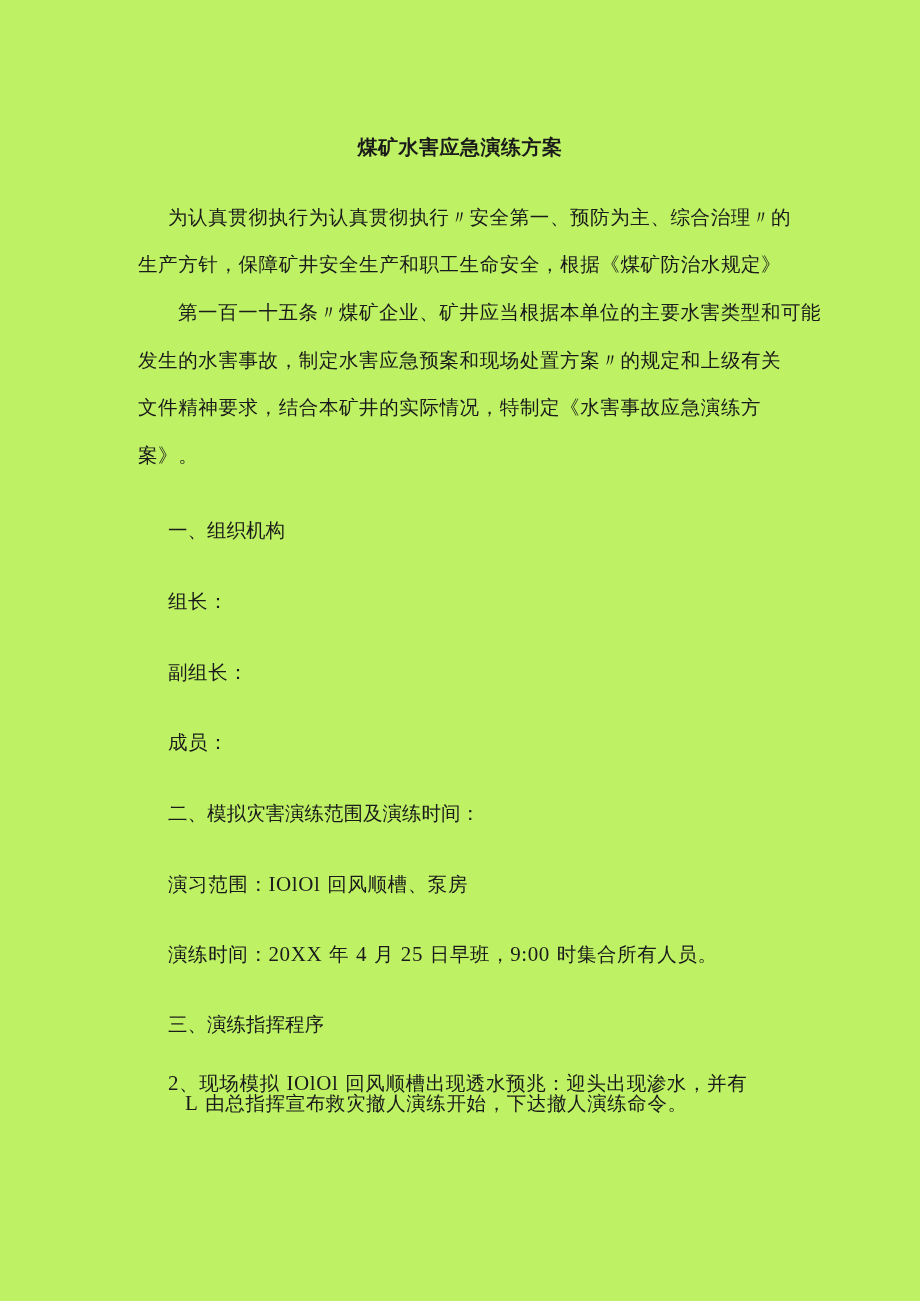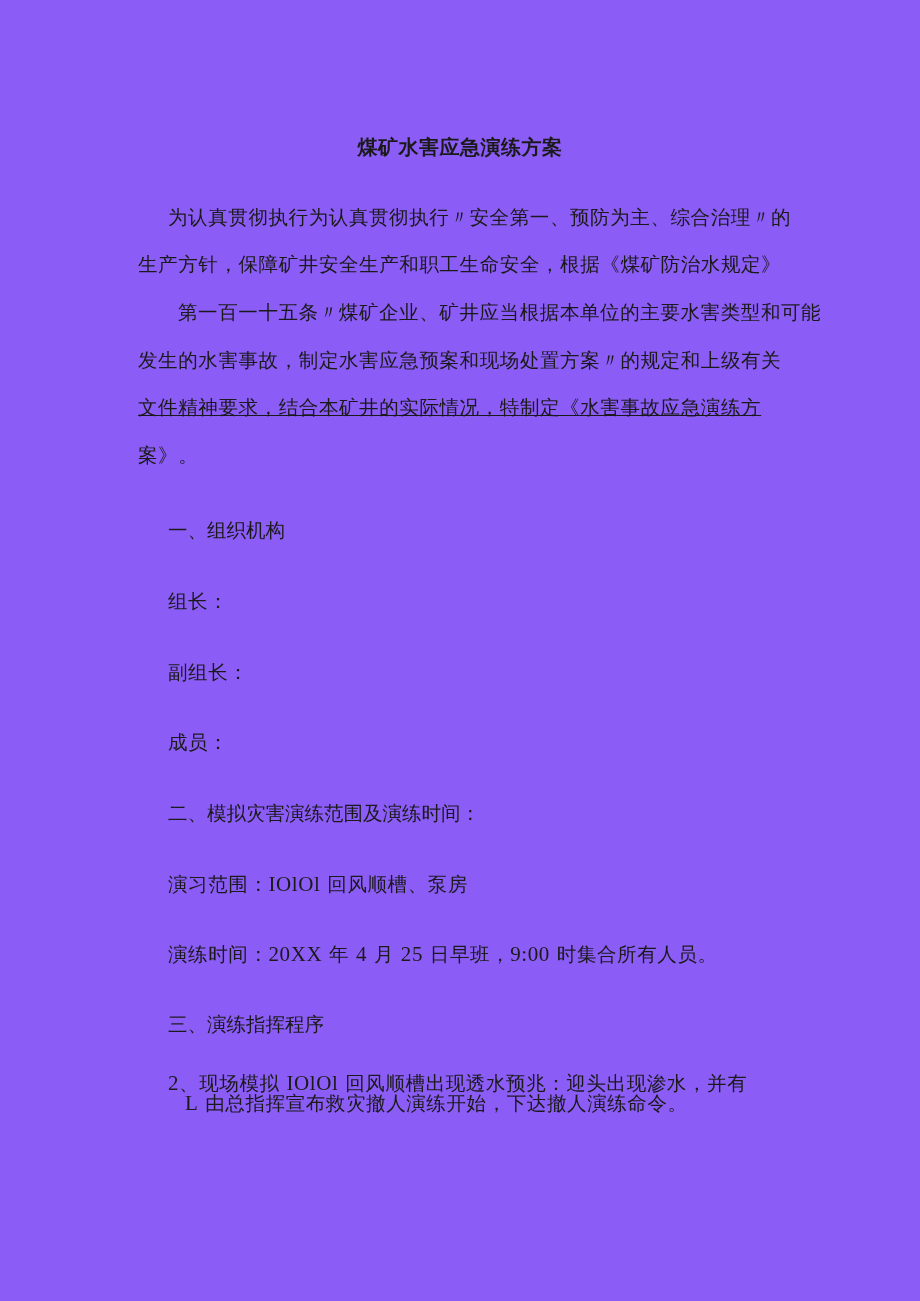--- a/index.html
+++ b/index.html
@@ -12,21 +12,21 @@
       height: 1301px;
       position: relative;
       overflow: hidden;
       color: #1a1a1a;
       font-family: "DejaVu Sans", "Liberation Sans", sans-serif;
     }
     .page {
       position: absolute;
       left: 0; top: 0;
       width: 920px; height: 1301px;
-      background: #8b5cf6;
+      background: #bef264;
     }
     .title {
       position: absolute;
       left: 0; width: 920px;
       top: 133px;
       text-align: center;
       font-size: 20px;
       font-weight: bold;
       letter-spacing: 0.5px;
       line-height: 28px;
@@ -57,21 +57,21 @@
 <body>
 
 <div class="page">
 
   <div class="title">煤矿水害应急演练方案</div>
 
   <div class="line indent" style="top:203px;">为认真贯彻执行为认真贯彻执行〃安全第一、预防为主、综合治理〃的</div>
   <div class="line" style="top:250px;text-align:right;">生产方针，保障矿井安全生产和职工生命安全，根据《煤矿防治水规定》</div>
   <div class="line" style="top:298px;margin-left:40px;">第一百一十五条〃煤矿企业、矿井应当根据本单位的主要水害类型和可能</div>
   <div class="line" style="top:346px;font-family:Liberation Serif, serif;">发生的水害事故，制定水害应急预案和现场处置方案〃的规定和上级有关</div>
-  <div class="line" style="top:393px;text-decoration:underline;">文件精神要求，结合本矿井的实际情况，特制定《水害事故应急演练方</div>
+  <div class="line" style="top:393px;">文件精神要求，结合本矿井的实际情况，特制定《水害事故应急演练方</div>
   <div class="line" style="top:441px;">案》。</div>
 
   <div class="heading" style="top:516px;">一、组织机构</div>
 
   <div class="line indent" style="top:587px;">组长：</div>
   <div class="line indent" style="top:658px;">副组长：</div>
   <div class="line indent" style="top:728px;">成员：</div>
 
   <div class="heading" style="top:799px;text-align:right;">二、模拟灾害演练范围及演练时间：</div>
 

